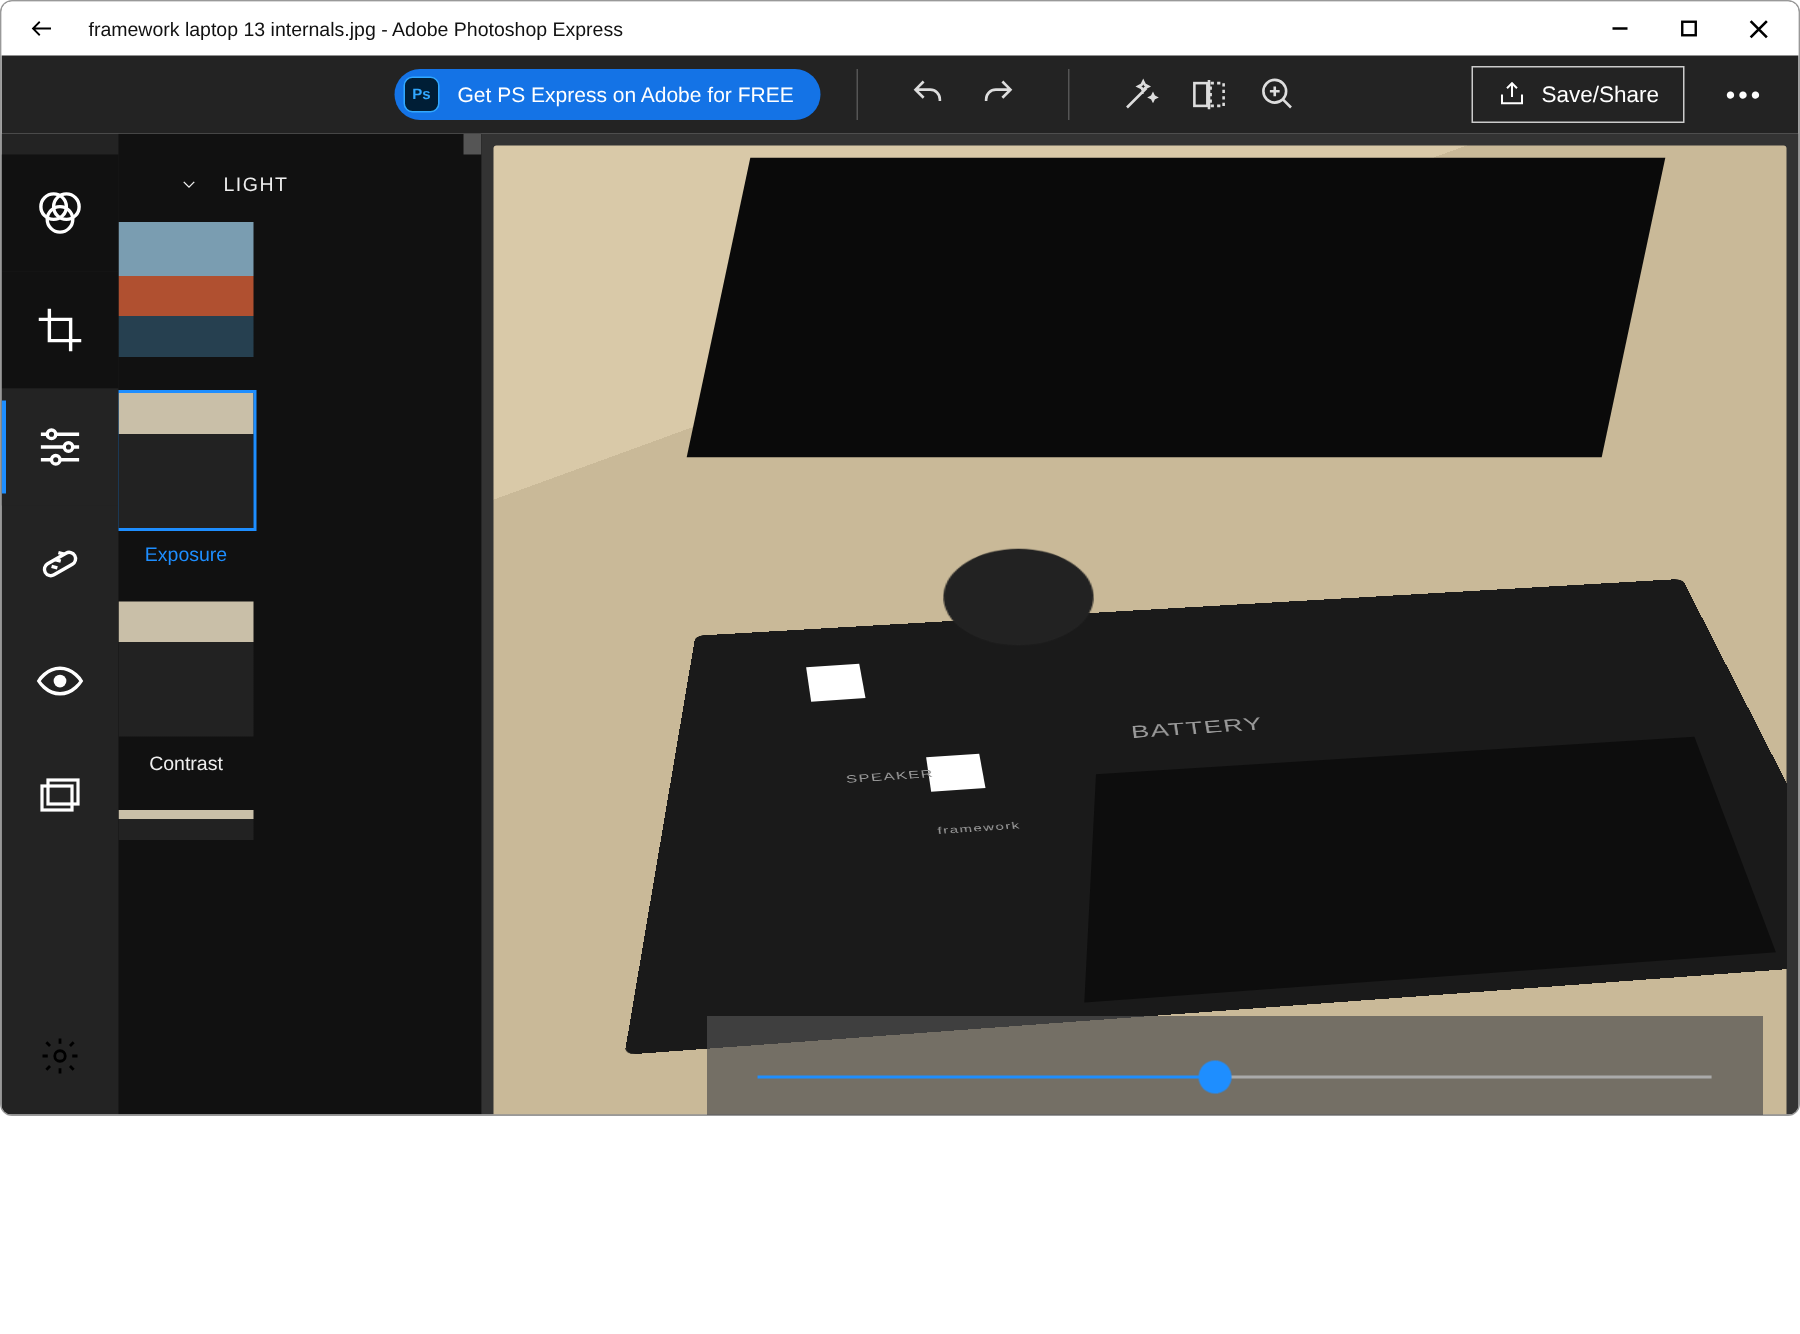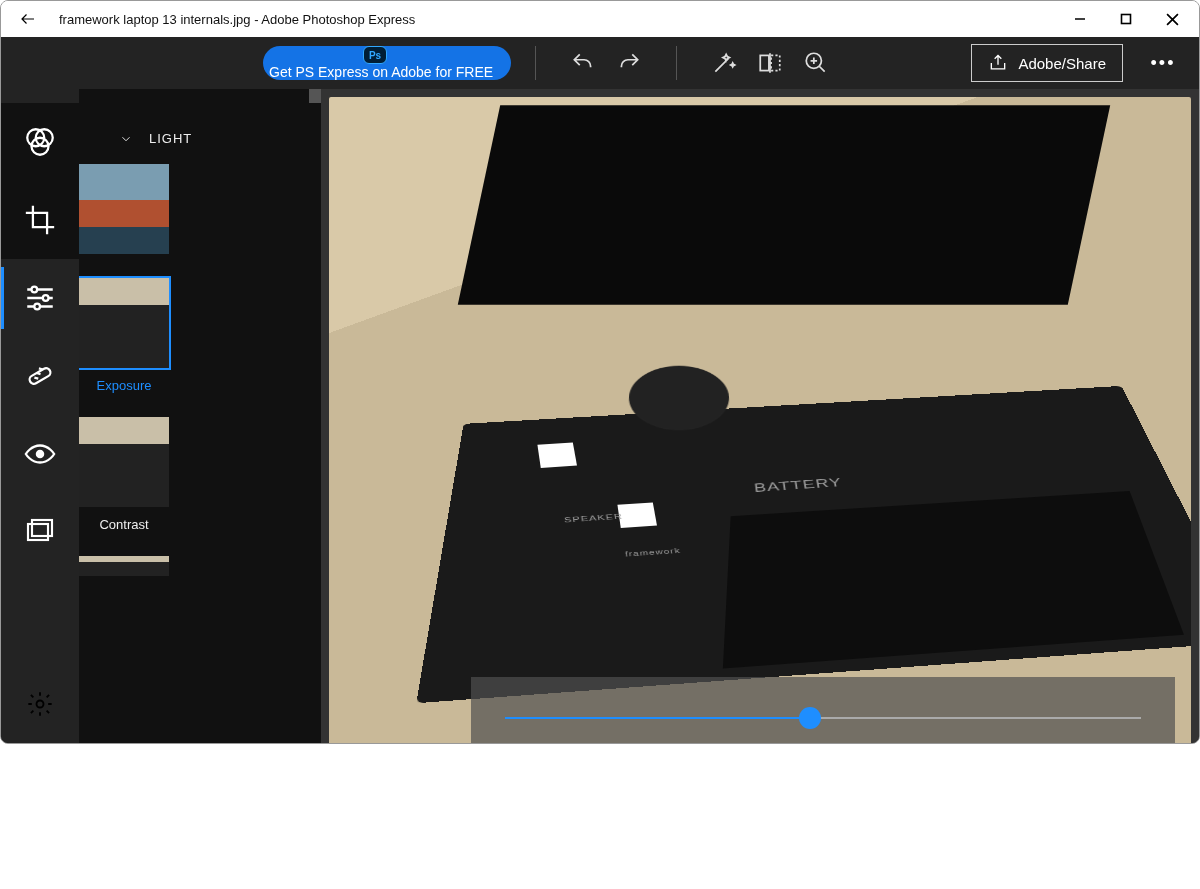--- a/index.html
+++ b/index.html
@@ -8,42 +8,42 @@
 
 
 .titlebar { height: 36px; background: #fff; display: flex; align-items: center; padding: 0 4px; }
 .titlebar .back { width: 46px; height: 36px; display: flex; align-items: center; justify-content: center; cursor: pointer; }
 .titlebar .title { font-size: 13px; color: #111; margin-left: 8px; flex: 1; }
 .win-controls { display: flex; }
 .win-controls .btn { width: 46px; height: 36px; display: flex; align-items: center; justify-content: center; cursor: pointer; }
 
 
 .toolbar { height: 52px; background: #232323; display: flex; align-items: center; padding: 0 16px; }
-.promo { background: #1473e6; color: #fff; border-radius: 22px; height: 34px; display: flex; align-items: center; padding: 0 18px 0 6px; font-size: 14px; cursor: pointer; margin-left: 246px; flex-direction: column; }
+.promo { background: #1473e6; color: #fff; border-radius: 22px; height: 34px; display: flex; align-items: center; padding: 0 18px 0 6px; font-size: 14px; cursor: pointer; margin-left: 246px; }
 .promo .ps { width: 24px; height: 24px; border-radius: 6px; background: #001e36; color: #31a8ff; display: flex; align-items: center; justify-content: center; font-weight: 700; font-size: 10px; margin-right: 12px; border: 1px solid #31a8ff; }
 .vsep { width: 1px; height: 34px; background: #555; margin: 0 24px; }
 .tb-icon { width: 46px; height: 46px; display: flex; align-items: center; justify-content: center; cursor: pointer; color: #eee; }
 .tb-icon svg { stroke: #ddd; }
 .tb-spacer { flex: 1; }
 .share-btn { height: 38px; border: 1px solid #ccc; display: flex; align-items: center; padding: 0 16px; color: #fff; font-size: 15px; cursor: pointer; gap: 10px; }
 .dots { width: 40px; display: flex; align-items: center; justify-content: center; cursor: pointer; color: #fff; margin-left: 20px; font-size: 18px; letter-spacing: 2px; }
 
 
 .main { flex: 1; display: flex; background: #232323; overflow: hidden; }
 
 
 .leftbar { width: 78px; background: #232323; display: flex; flex-direction: column; align-items: center; padding-top: 14px; position: relative; }
 .leftbar .tool { width: 78px; height: 78px; display: flex; align-items: center; justify-content: center; cursor: pointer; color: #fff; position: relative; }
 .leftbar .tool.grpA { background: #111; }
 .leftbar .tool.active { background: #232323; }
 .leftbar .tool.active::before { content: ""; position: absolute; left: 0; top: 8px; bottom: 8px; width: 3px; background: #1e8eff; }
 .leftbar .settings { position: absolute; bottom: 14px; left: 0; width: 78px; height: 50px; display: flex; align-items: center; justify-content: center; cursor: pointer; }
 
 
-.adjust { width: 242px; background: #111; display: flex; flex-direction: column; padding: 34px 0; overflow-y: auto; position: relative; }
+.adjust { width: 242px; background: #111; display: flex; flex-direction: column; padding: 18px 0; overflow-y: auto; position: relative; }
 .adjust .scroll { position: absolute; right: 0; top: 0; width: 12px; height: 100%; }
 .adjust .scroll .thumb { position: absolute; right: 0; top: 0; width: 12px; height: 14px; background: #555; }
 .group-header { display: flex; align-items: center; color: #eee; font-size: 13px; letter-spacing: 1px; padding: 8px 0 18px 40px; gap: 16px; cursor: pointer; }
 .thumbs { display: flex; flex-direction: column; align-items: flex-start; gap: 6px; }
 .thumb-item { display: flex; flex-direction: column; align-items: center; gap: 10px; cursor: pointer; margin-bottom: 18px; }
 .thumb-img { width: 90px; height: 90px; background: linear-gradient(to bottom, #c9bfa8 0%, #c9bfa8 30%, #222 30%, #222 100%); position: relative; }
 .thumb-img.selected { outline: 2px solid #1e8eff; outline-offset: 0; }
 .thumb-img.sample { background: linear-gradient(to bottom, #7a9db1 0%, #7a9db1 40%, #b05030 40%, #b05030 70%, #264050 70%, #264050 100%); width: 90px; height: 90px; }
 .thumb-label { font-size: 13px; color: #eee; }
 .thumb-label.selected { color: #1e8eff; }
@@ -141,21 +141,21 @@
       <svg width="26" height="26" viewBox="0 0 24 24">
           <circle cx="10" cy="10" r="7"></circle>
           <path d="M15 15l5 5M7 10h6M10 7v6"></path>
         </svg>
     </div>
     <div class="tb-spacer"></div>
     <div class="share-btn">
       <svg width="20" height="20" viewBox="0 0 24 24" stroke="#fff">
           <path d="M4 12v7h16v-7M12 3v11M8 7l4-4 4 4"></path>
         </svg>
-      <span>Adobe/Share</span>
+      <span>Save/Share</span>
     </div>
     <div class="dots">•••</div>
   </div>
 
   <div class="main">
 
     <div class="leftbar">
       <div class="tool grpA">
         <svg width="34" height="34" viewBox="0 0 24 24" stroke="#ccc">
             <circle cx="9" cy="9" r="6"></circle>

